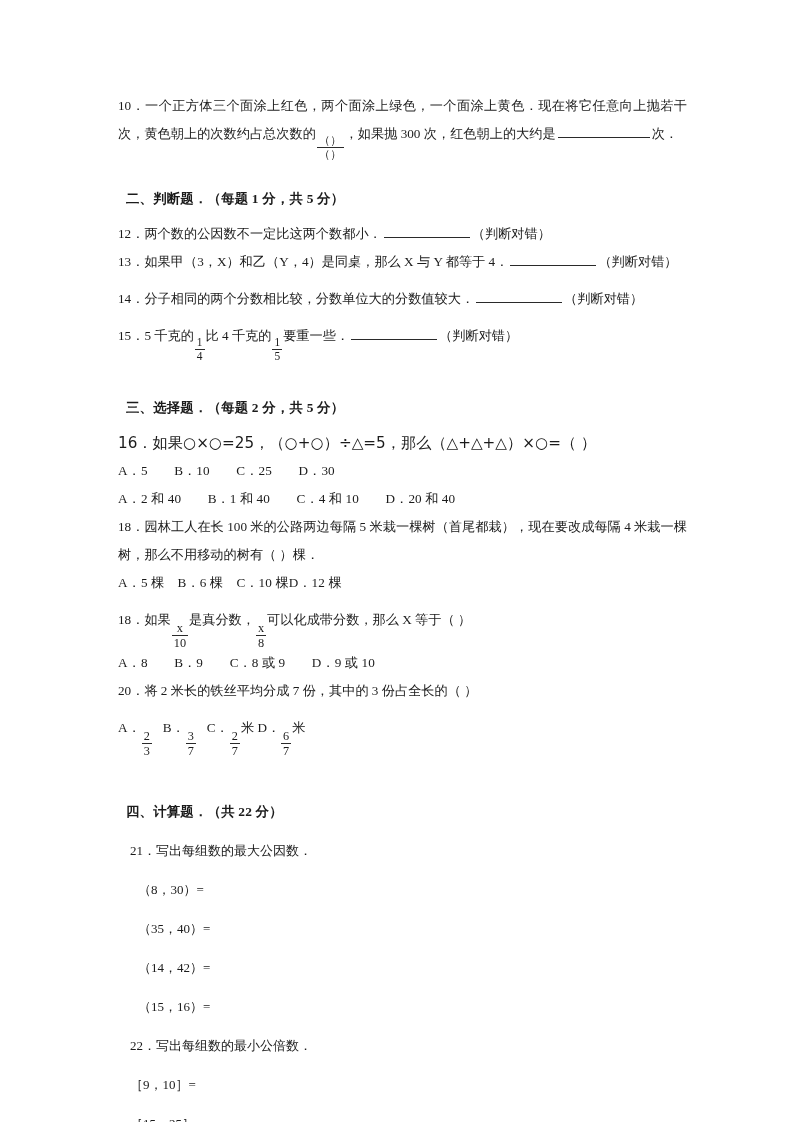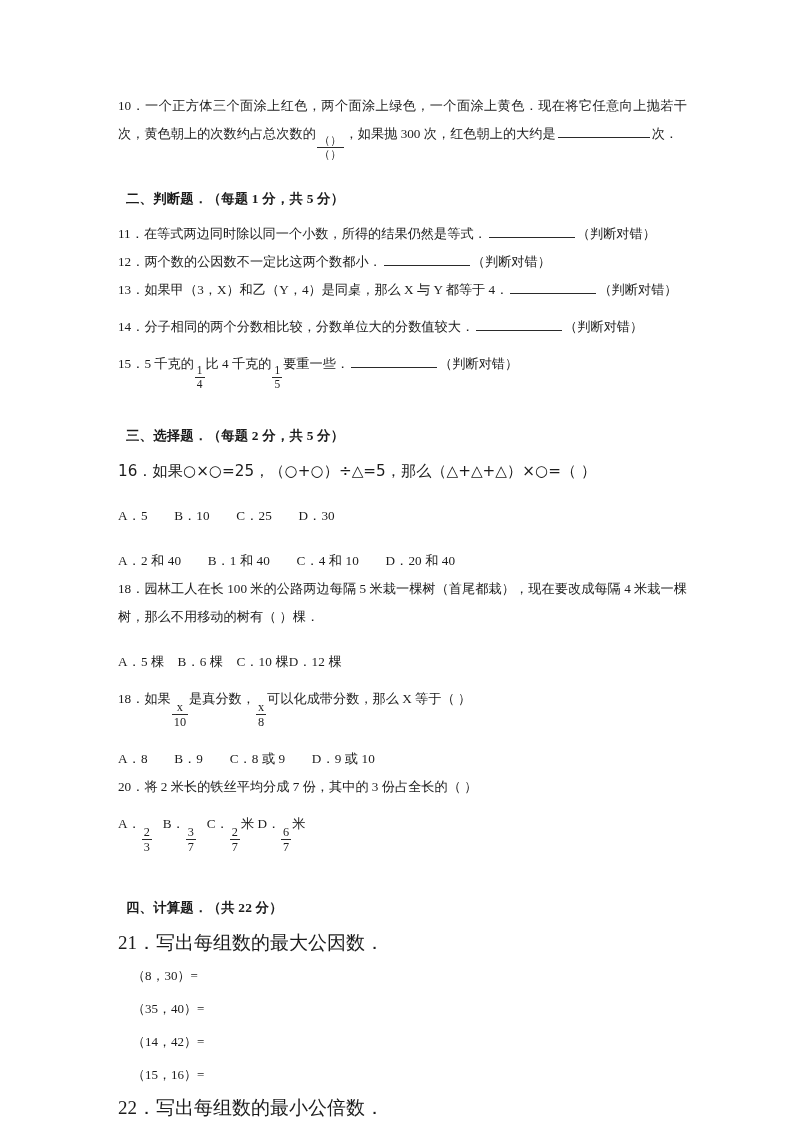--- a/index.html
+++ b/index.html
@@ -70,40 +70,39 @@
     font-size: 0.93em;
   }
   .frac .den {
     border-top: 1px solid #2a2a2a;
     padding: 1px 2px 0 2px;
     font-size: 0.93em;
   }
   .frac.tall { vertical-align: -0.60em; }
   .frac.tall .num, .frac.tall .den { font-size: 1.0em; }
 
-  .opts { letter-spacing: 0.1px; margin-top: 17px; }
+  .opts { letter-spacing: 0.1px; }
   .sym { font-family: "DejaVu Sans", sans-serif; font-size: 0.95em; }
-  .calcline { font-size: 19px; line-height: 27px; margin: 0; }
-  .sub-item { font-size: 13px; line-height: 27px; margin: 6px; padding-left: 8px; }
+  .calcline { font-size: 13px; line-height: 27px; margin: 12px; }
+  .sub-item { font-size: 13px; line-height: 27px; margin: 12px; padding-left: 8px; }
 </style>
 </head>
 <body>
 
 <div class="page">
 
   <p class="para"><span>10．一个正方体三个面涂上红色，两个面涂上绿色，一个面涂上黄色．现在将它任意向上抛若干次，黄色朝上的次数约占总次数的</span><span class="frac">
         <span class="num">（）</span>
         <span class="den">（）</span>
       </span><span>，如果抛 300 次，红色朝上的大约是</span><span class="blank w-long"></span><span>次．</span></p>
 
   <div class="gap-md"></div>
 
   <p class="section-head">二、判断题．（每题 1 分，共 5 分）</p>
 
-  <p class="para q"><span>11．在等式两边同时除以同一个小数，所得的结果仍然是等式．</span><span class="blank w-mid"></span><span>（判断对错）</span></p>
 
   <p class="para q"><span>12．两个数的公因数不一定比这两个数都小．</span><span class="blank w-mid"></span><span>（判断对错）</span></p>
 
   <p class="para q"><span>13．如果甲（3，X）和乙（Y，4）是同桌，那么 X 与 Y 都等于 4．</span><span class="blank w-mid"></span><span>（判断对错）</span></p>
 
   <div class="gap-sm"></div>
 
   <p class="para q"><span>14．分子相同的两个分数相比较，分数单位大的分数值较大．</span><span class="blank w-mid"></span><span>（判断对错）</span></p>
 
   <div class="gap-sm"></div>

